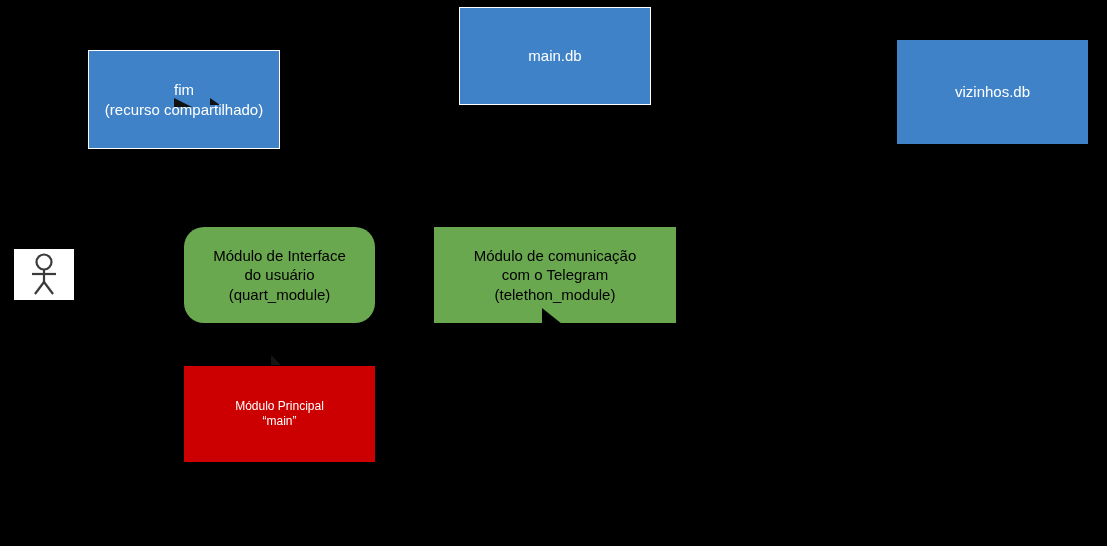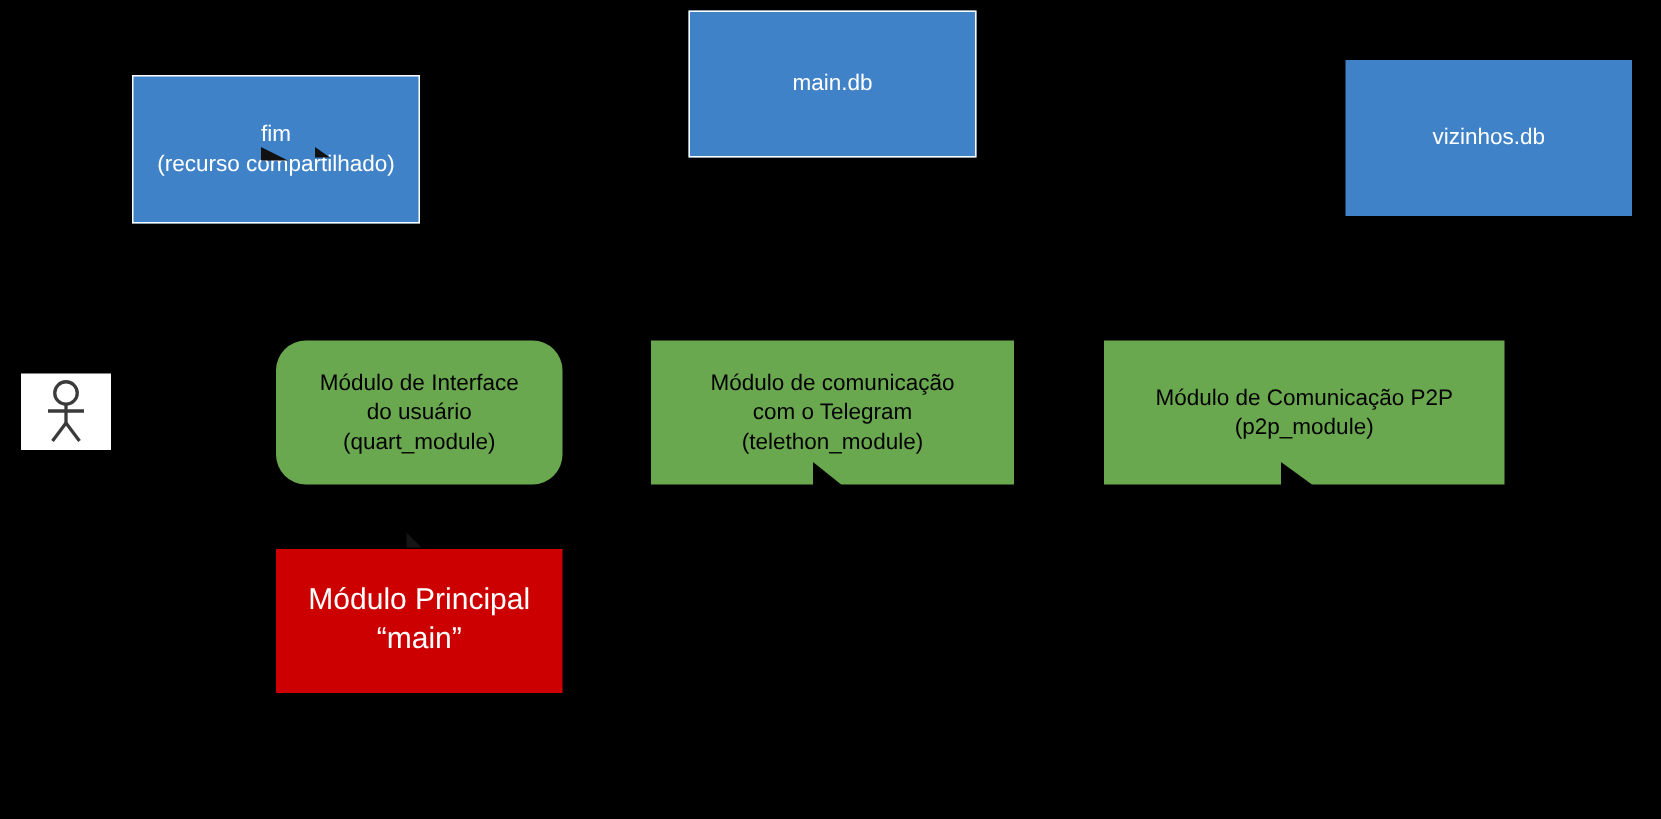--- a/index.html
+++ b/index.html
@@ -39,21 +39,21 @@
     border: none;
   }
   .module {
     background: #6AA84F;
     color: #000000;
     font-size: 15px;
   }
   .mainmod {
     background: #CC0000;
     color: #FFFFFF;
-    font-size: 20px;
+    font-size: 12px;
     justify-content: center;
   }
   .actor-box {
     position: absolute;
     background: #FFFFFF;
     box-sizing: border-box;
   }
   .actor-box svg {
     display: block;
   }
@@ -106,24 +106,20 @@
 do usuário
 (quart_module)</span>
   </div>
 
   <div class="node module" style="left:434px; top:227px; width:242px; height:96px;">
     <span class="label">Módulo de comunicação
 com o Telegram
 (telethon_module)</span>
   </div>
 
-  <div class="node module" style="left:736px; top:227px; width:267px; height:96px;">
-    <span class="label">Módulo de Comunicação P2P
-(p2p_module)</span>
-  </div>
 
   <div class="edge" style="left:536px; top:308px; width:40px; height:22px;">
     <svg width="40" height="22" viewBox="0 0 40 22">
       <path d="M 6 0 L 26 16 L 6 16 Z" fill="#000000"></path>
     </svg>
   </div>
 
   <div class="edge" style="left:848px; top:308px; width:40px; height:22px;">
     <svg width="40" height="22" viewBox="0 0 40 22">
       <path d="M 6 0 L 28 16 L 6 16 Z" fill="#000000"></path>

